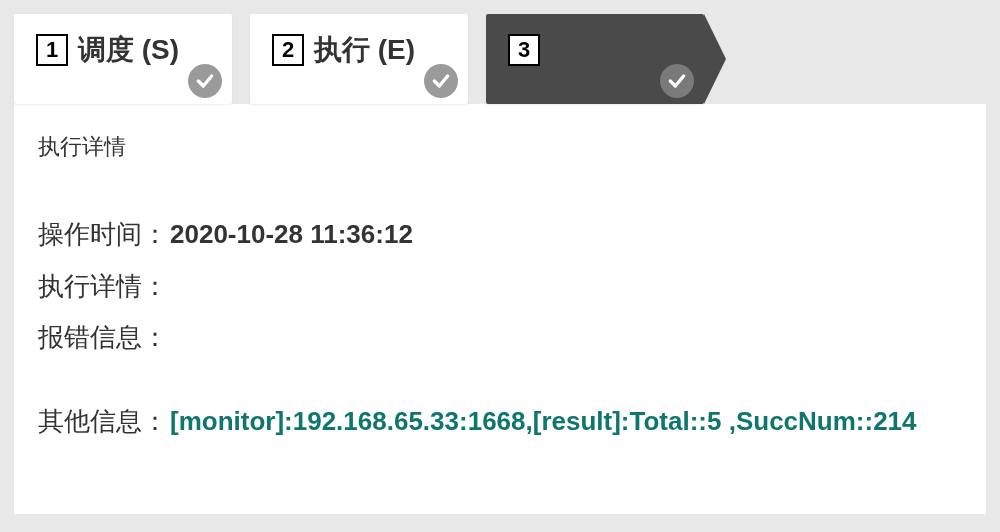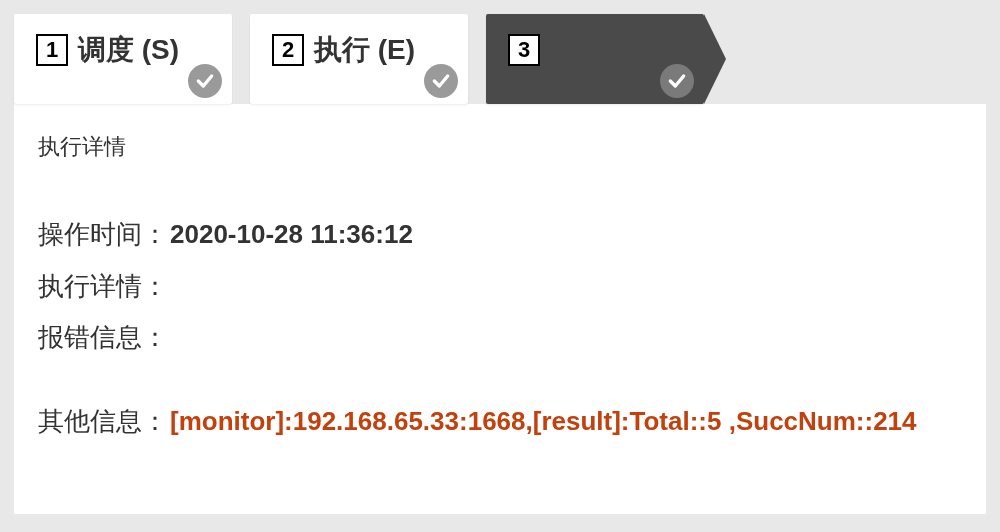--- a/index.html
+++ b/index.html
@@ -85,21 +85,21 @@
   }
   .row {
     display: flex;
     font-size: 26px;
     line-height: 1.6;
     margin: 10px 0;
   }
   .row .label { white-space: nowrap; }
   .row .value { font-weight: 700; margin-left: 2px; }
   .other-row { margin-top: 42px; text-align: right; }
-  .other-row .value { color: #c2410c; }
+  .other-row .value { color: #0f766e; }
 </style>
 </head>
 <body>
 
 <div class="tabs">
   <div class="tab tab1">
     <span class="step-box">1</span>
     <span class="tab-label">调度 (S)</span>
     <span class="check">
       <svg viewBox="0 0 24 24" fill="none" stroke="#fff" stroke-width="4" stroke-linecap="round" stroke-linejoin="round">

